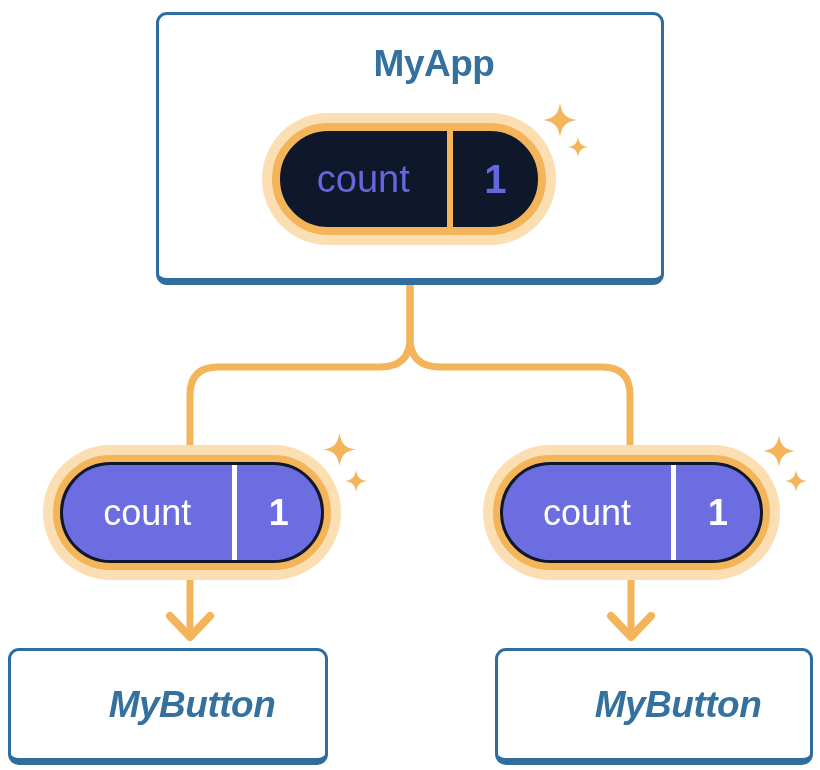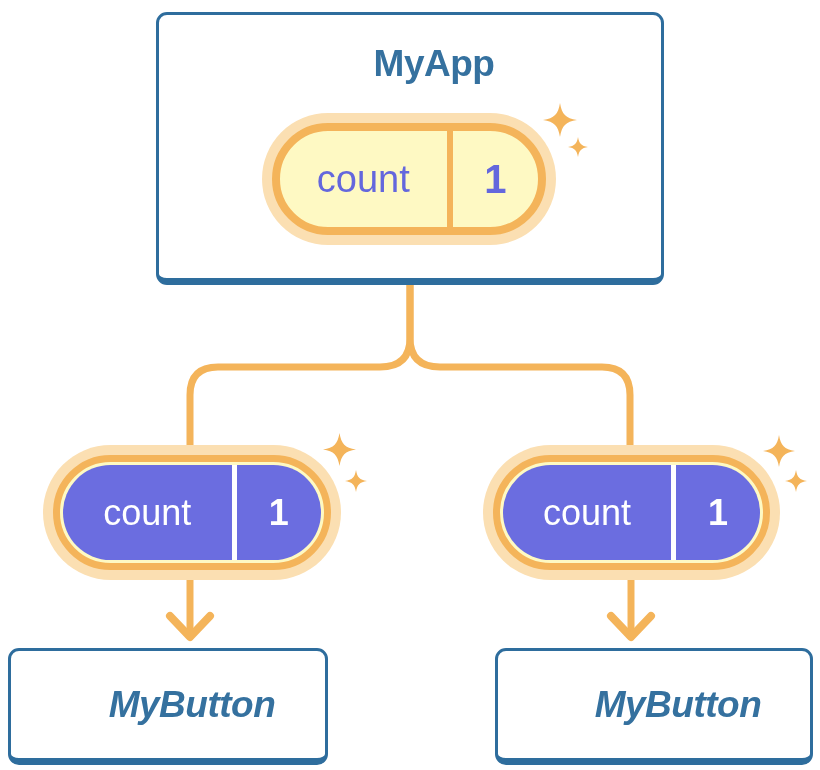--- a/index.html
+++ b/index.html
@@ -26,21 +26,21 @@
   .card{position:absolute;background:#fff;border:3px solid var(--card-border);
         border-bottom-width:7px;border-radius:11px;}
   .card-root{left:156px;top:12px;width:508px;height:273px;}
   .card-child{display:flex;align-items:center;justify-content:center;font-style:italic;}
   .card-child-left{left:8px;top:648px;width:320px;height:117px;}
   .card-child-right{left:495px;top:648px;width:318px;height:117px;}
   .card-title{color:var(--card-text);font-size:37px;font-weight:600;letter-spacing:-0.5px;text-align:center;padding-left:48px;}
   .card-root .card-title{position:absolute;left:0;right:0;top:28px;}
 
   
-  .pill{position:absolute;display:flex;background:#fef9c3;
+  .pill{position:absolute;display:flex;background:#0f172a;
         box-shadow:0 0 0 10px var(--connector-halo);}
   .pill-top{left:272px;top:123px;width:274px;height:112px;
         border:8px solid var(--connector);border-radius:56px;}
   .pill-top .pill-cell{display:flex;align-items:center;justify-content:center;}
   .pill-top .pill-label{flex:1.95;color:var(--state-text);font-size:38px;}
   .pill-top .pill-value{flex:1;border-left:6px solid var(--connector);
         color:var(--state-text);font-size:40px;font-weight:700;}
 
   .pill-bottom{border:7px solid var(--connector);border-radius:58px;padding:3px;
         width:278px;height:115px;top:455px;}

